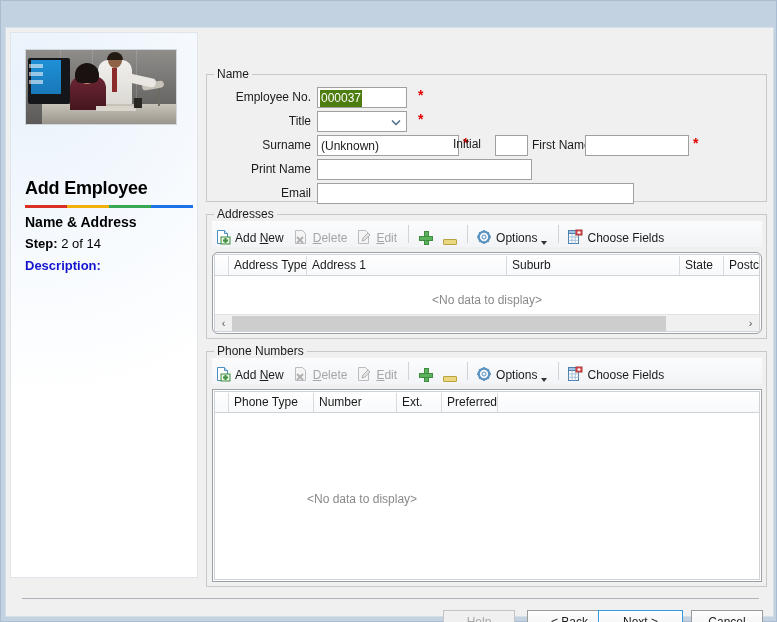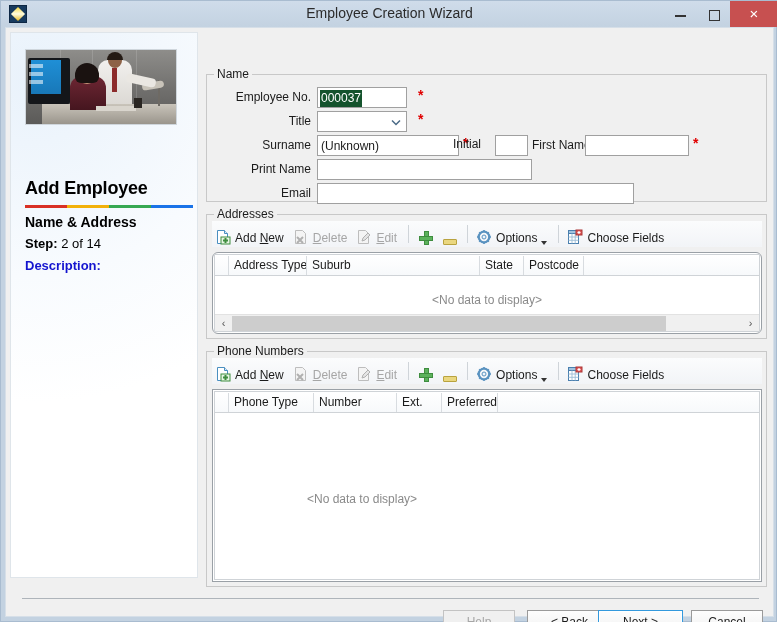--- a/index.html
+++ b/index.html
@@ -280,21 +280,21 @@
   }
   .req {
     position: absolute;
     color: #e00000;
     font-size: 14px;
     font-weight: bold;
     line-height: 20px;
   }
   .sel-text {
     position: absolute;
-    background: #14532d;
+    background: #4d7c0f;
     color: #ffffff;
     font-size: 12px;
     line-height: 15px;
     padding: 1px 1px 1px 1px;
   }
   .combo {
     position: absolute;
     box-sizing: border-box;
     background: #ffffff;
     border: 1px solid #a0a0a0;
@@ -466,29 +466,20 @@
   .btn.default {
     border: 1px solid #3399dd;
     box-shadow: inset 0 0 0 1px #ffffff;
   }
 </style>
 </head>
 <body>
 
 <div class="window">
 
-  <div class="titlebar">
-    <div class="app-icon">
-      <div class="diamond"></div>
-    </div>
-    <div class="title-text">Employee Creation Wizard</div>
-    <div class="winbtn winbtn-min"><span class="glyph-min"></span></div>
-    <div class="winbtn winbtn-max"><span class="glyph-max"></span></div>
-    <div class="winbtn winbtn-close">×</div>
-  </div>
 
   <div class="client">
 
     <div class="sidebar">
       <div class="sidebar-photo">
         <div class="ph-wall"></div>
         <div class="ph-wallline" style="left:34px;"></div>
         <div class="ph-wallline" style="left:66px;"></div>
         <div class="ph-wallline" style="left:110px;"></div>
         <div class="ph-desk"></div>
@@ -640,20 +631,21 @@
           </span>
           <span>Choose Fields</span>
         </div>
       </div>
 
       <div class="grid" style="left:5px; top:37px; width:550px; height:82px;border-radius:6px;">
         <div class="grid-inner">
           <div class="grid-head">
             <div class="gutter"></div>
             <div class="gh" style="flex:0 0 78px;">Address Type</div>
+            <div class="gh" style="flex:0 0 200px;">Address 1</div>
             <div class="gh" style="flex:0 0 173px;">Suburb</div>
             <div class="gh" style="flex:0 0 44px;">State</div>
             <div class="gh" style="flex:0 0 60px;">Postcode</div>
           </div>
           <div class="no-data" style="left:0; right:0; top:38px; text-align:center;">&lt;No data to display&gt;</div>
           <div class="hscroll" style="left:0; right:0; bottom:0;">
             <div class="sb-arrow">‹</div>
             <div class="sb-track">
               <div class="sb-thumb" id="addr-thumb" style="width: 85%;"></div>
             </div>

